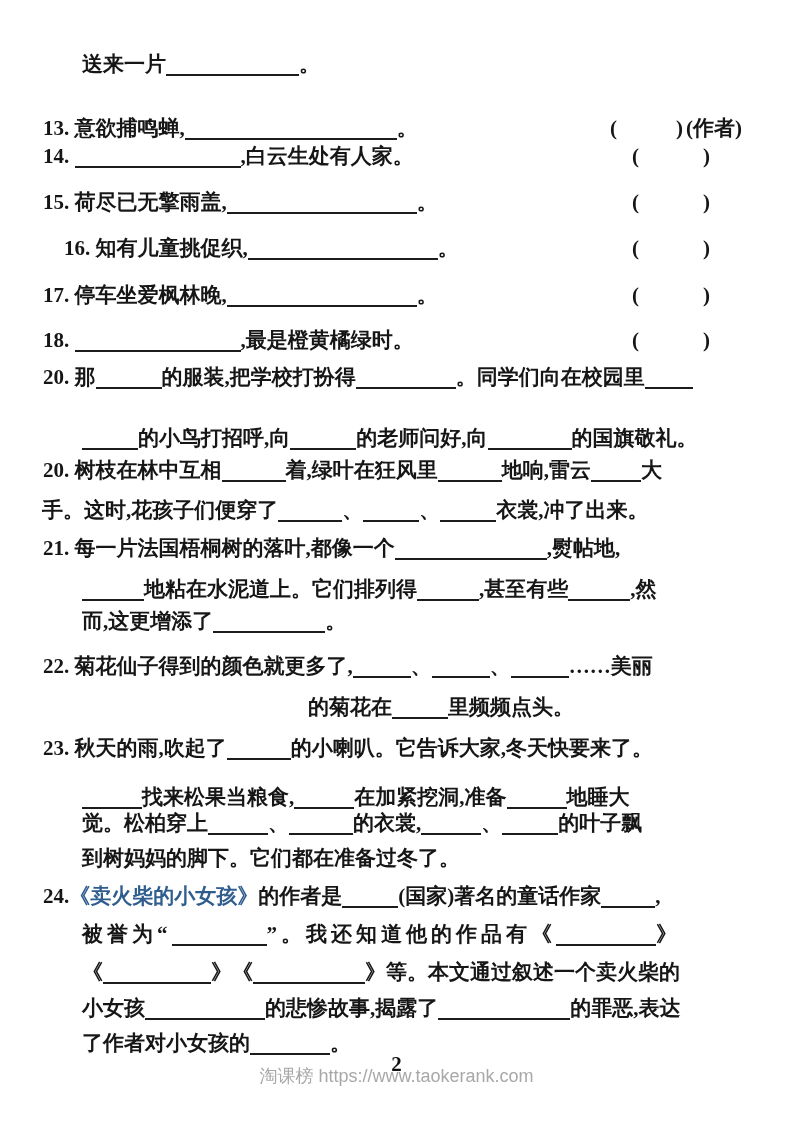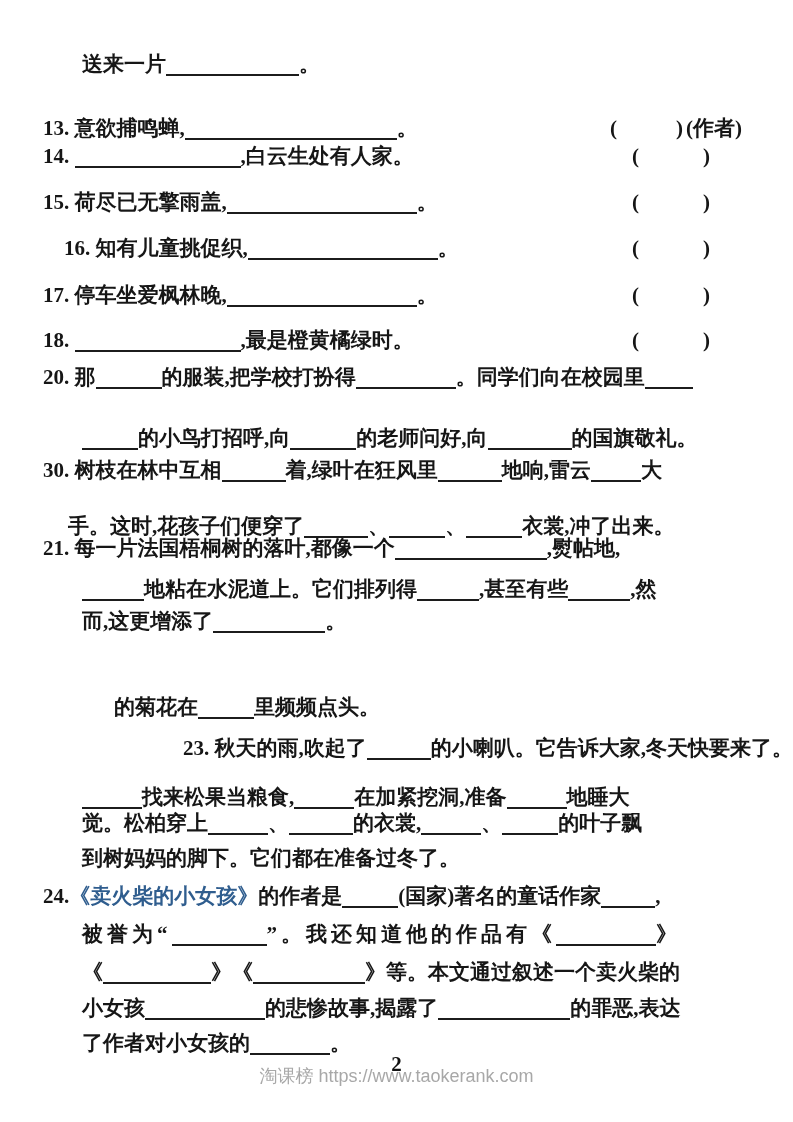--- a/index.html
+++ b/index.html
@@ -60,27 +60,28 @@
   <div class="pagenum">2</div>
 <div class="line" style="top: 50px; padding-left: 82px;"><span>送来一片</span><span class="blank" style="width: 133px;"></span><span>。</span></div>
     <div class="line" style="top: 93px; padding-left: 43px; margin-top: 21px;"><span>13. 意欲捕鸣蝉,</span><span class="blank" style="width: 212px;"></span><span>。</span><span class="right-seg" style="left: 610px;">(</span><span class="right-seg" style="left: 676px;">)</span><span class="right-seg" style="left: 686px;">(作者)</span></div>
     <div class="line" style="top: 142px; padding-left: 43px;"><span>14. </span><span class="blank" style="width: 166px;"></span><span>,白云生处有人家。</span><span class="right-seg" style="left: 632px;">(</span><span class="right-seg" style="left: 703px;">)</span></div>
     <div class="line" style="top: 188px; padding-left: 43px;"><span>15. 荷尽已无擎雨盖,</span><span class="blank" style="width: 190px;"></span><span>。</span><span class="right-seg" style="left: 632px;">(</span><span class="right-seg" style="left: 703px;">)</span></div>
     <div class="line" style="top: 234px; padding-left: 64px;"><span>16. 知有儿童挑促织,</span><span class="blank" style="width: 190px;"></span><span>。</span><span class="right-seg" style="left: 632px;">(</span><span class="right-seg" style="left: 703px;">)</span></div>
     <div class="line" style="top: 281px; padding-left: 43px;"><span>17. 停车坐爱枫林晚,</span><span class="blank" style="width: 190px;"></span><span>。</span><span class="right-seg" style="left: 632px;">(</span><span class="right-seg" style="left: 703px;">)</span></div>
     <div class="line" style="top: 326px; padding-left: 43px;"><span>18. </span><span class="blank" style="width: 166px;"></span><span>,最是橙黄橘绿时。</span><span class="right-seg" style="left: 632px;">(</span><span class="right-seg" style="left: 703px;">)</span></div>
     <div class="line" style="top: 363px; padding-left: 43px;"><span>20. 那</span><span class="blank" style="width: 66px;"></span><span>的服装,把学校打扮得</span><span class="blank" style="width: 100px;"></span><span>。同学们向在校园里</span><span class="blank" style="width: 48px;"></span></div>
     <div class="line" style="top: 408px; padding-left: 82px; margin-top: 16px;"><span class="blank" style="width: 56px;"></span><span>的小鸟打招呼,向</span><span class="blank" style="width: 66px;"></span><span>的老师问好,向</span><span class="blank" style="width: 84px;"></span><span>的国旗敬礼。</span></div>
-    <div class="line" style="top: 456px; padding-left: 43px;"><span>30. 树枝在林中互相</span><span class="blank" style="width: 64px;"></span><span>着,绿叶在狂风里</span><span class="blank" style="width: 64px;"></span><span>地响,雷云</span><span class="blank" style="width: 50px;"></span><span>大</span></div>
-    <div class="line" style="top: 496px; padding-left: 68px; margin-top: 16px;"><span>手。这时,花孩子们便穿了</span><span class="blank" style="width: 64px;"></span><span>、</span><span class="blank" style="width: 56px;"></span><span>、</span><span class="blank" style="width: 56px;"></span><span>衣裳,冲了出来。</span></div>
+    <div class="line" style="top: 456px; padding-left: 43px;"><span>20. 树枝在林中互相</span><span class="blank" style="width: 64px;"></span><span>着,绿叶在狂风里</span><span class="blank" style="width: 64px;"></span><span>地响,雷云</span><span class="blank" style="width: 50px;"></span><span>大</span></div>
+    <div class="line" style="top: 496px; padding-left: 42px;"><span>手。这时,花孩子们便穿了</span><span class="blank" style="width: 64px;"></span><span>、</span><span class="blank" style="width: 56px;"></span><span>、</span><span class="blank" style="width: 56px;"></span><span>衣裳,冲了出来。</span></div>
     <div class="line" style="top: 534px; padding-left: 43px;"><span>21. 每一片法国梧桐树的落叶,都像一个</span><span class="blank" style="width: 152px;"></span><span>,熨帖地,</span></div>
     <div class="line" style="top: 607px; padding-left: 82px;"><span>而,这更增添了</span><span class="blank" style="width: 112px;"></span><span>。</span></div>
     <div class="line" style="top: 575px; padding-left: 82px;"><span class="blank" style="width: 62px;"></span><span>地粘在水泥道上。它们排列得</span><span class="blank" style="width: 62px;"></span><span>,甚至有些</span><span class="blank" style="width: 62px;"></span><span>,然</span></div>
-    <div class="line" style="top: 693px; padding-left: 114px;"><span>的菊花在</span><span class="blank" style="width: 56px;"></span><span>里频频点头。</span></div>
-    <div class="line" style="top: 734px; padding-left: 43px; text-align: right;"><span>23. 秋天的雨,吹起了</span><span class="blank" style="width: 64px;"></span><span>的小喇叭。它告诉大家,冬天快要来了。</span></div>
+    <div class="line" style="top: 652px; padding-left: 43px;"><span>22. 菊花仙子得到的颜色就更多了,</span><span class="blank" style="width: 58px;"></span><span>、</span><span class="blank" style="width: 58px;"></span><span>、</span><span class="blank" style="width: 58px;"></span><span>……美丽</span></div>
+    <div class="line" style="top: 693px; padding-left: 89px; text-align: center;"><span>的菊花在</span><span class="blank" style="width: 56px;"></span><span>里频频点头。</span></div>
+    <div class="line" style="top: 734px; padding-left: 43px;"><span>23. 秋天的雨,吹起了</span><span class="blank" style="width: 64px;"></span><span>的小喇叭。它告诉大家,冬天快要来了。</span></div>
     <div class="line" style="top: 772px; padding-left: 82px; margin-top: 11px;"><span class="blank" style="width: 60px;"></span><span>找来松果当粮食,</span><span class="blank" style="width: 60px;"></span><span>在加紧挖洞,准备</span><span class="blank" style="width: 60px;"></span><span>地睡大</span></div>
     <div class="line" style="top: 809px; padding-left: 82px;"><span>觉。松柏穿上</span><span class="blank" style="width: 60px;"></span><span>、</span><span class="blank" style="width: 64px;"></span><span>的衣裳,</span><span class="blank" style="width: 60px;"></span><span>、</span><span class="blank" style="width: 56px;"></span><span>的叶子飘</span></div>
     <div class="line" style="top: 844px; padding-left: 82px;"><span>到树妈妈的脚下。它们都在准备过冬了。</span></div>
     <div class="line" style="top: 882px; padding-left: 43px;"><span>24.</span><span class="blue">《卖火柴的小女孩》</span><span>的作者是</span><span class="blank" style="width: 56px;"></span><span>(国家)著名的童话作家</span><span class="blank" style="width: 54px;"></span><span>,</span></div>
     <div class="line" style="top: 958px; padding-left: 82px;"><span>《</span><span class="blank" style="width: 108px;"></span><span>》《</span><span class="blank" style="width: 112px;"></span><span>》等。本文通过叙述一个卖火柴的</span></div>
     <div class="line spread" style="top: 920px; padding-left: 82px;"><span>被誉为“</span><span class="blank" style="width: 95px;"></span><span>”。我还知道他的作品有《</span><span class="blank" style="width: 100px;"></span><span>》</span></div>
     <div class="line" style="top: 994px; padding-left: 82px;"><span>小女孩</span><span class="blank" style="width: 120px;"></span><span>的悲惨故事,揭露了</span><span class="blank" style="width: 132px;"></span><span>的罪恶,表达</span></div>
     <div class="line" style="top: 1029px; padding-left: 82px;"><span>了作者对小女孩的</span><span class="blank" style="width: 80px;"></span><span>。</span></div>
   </div>
 

